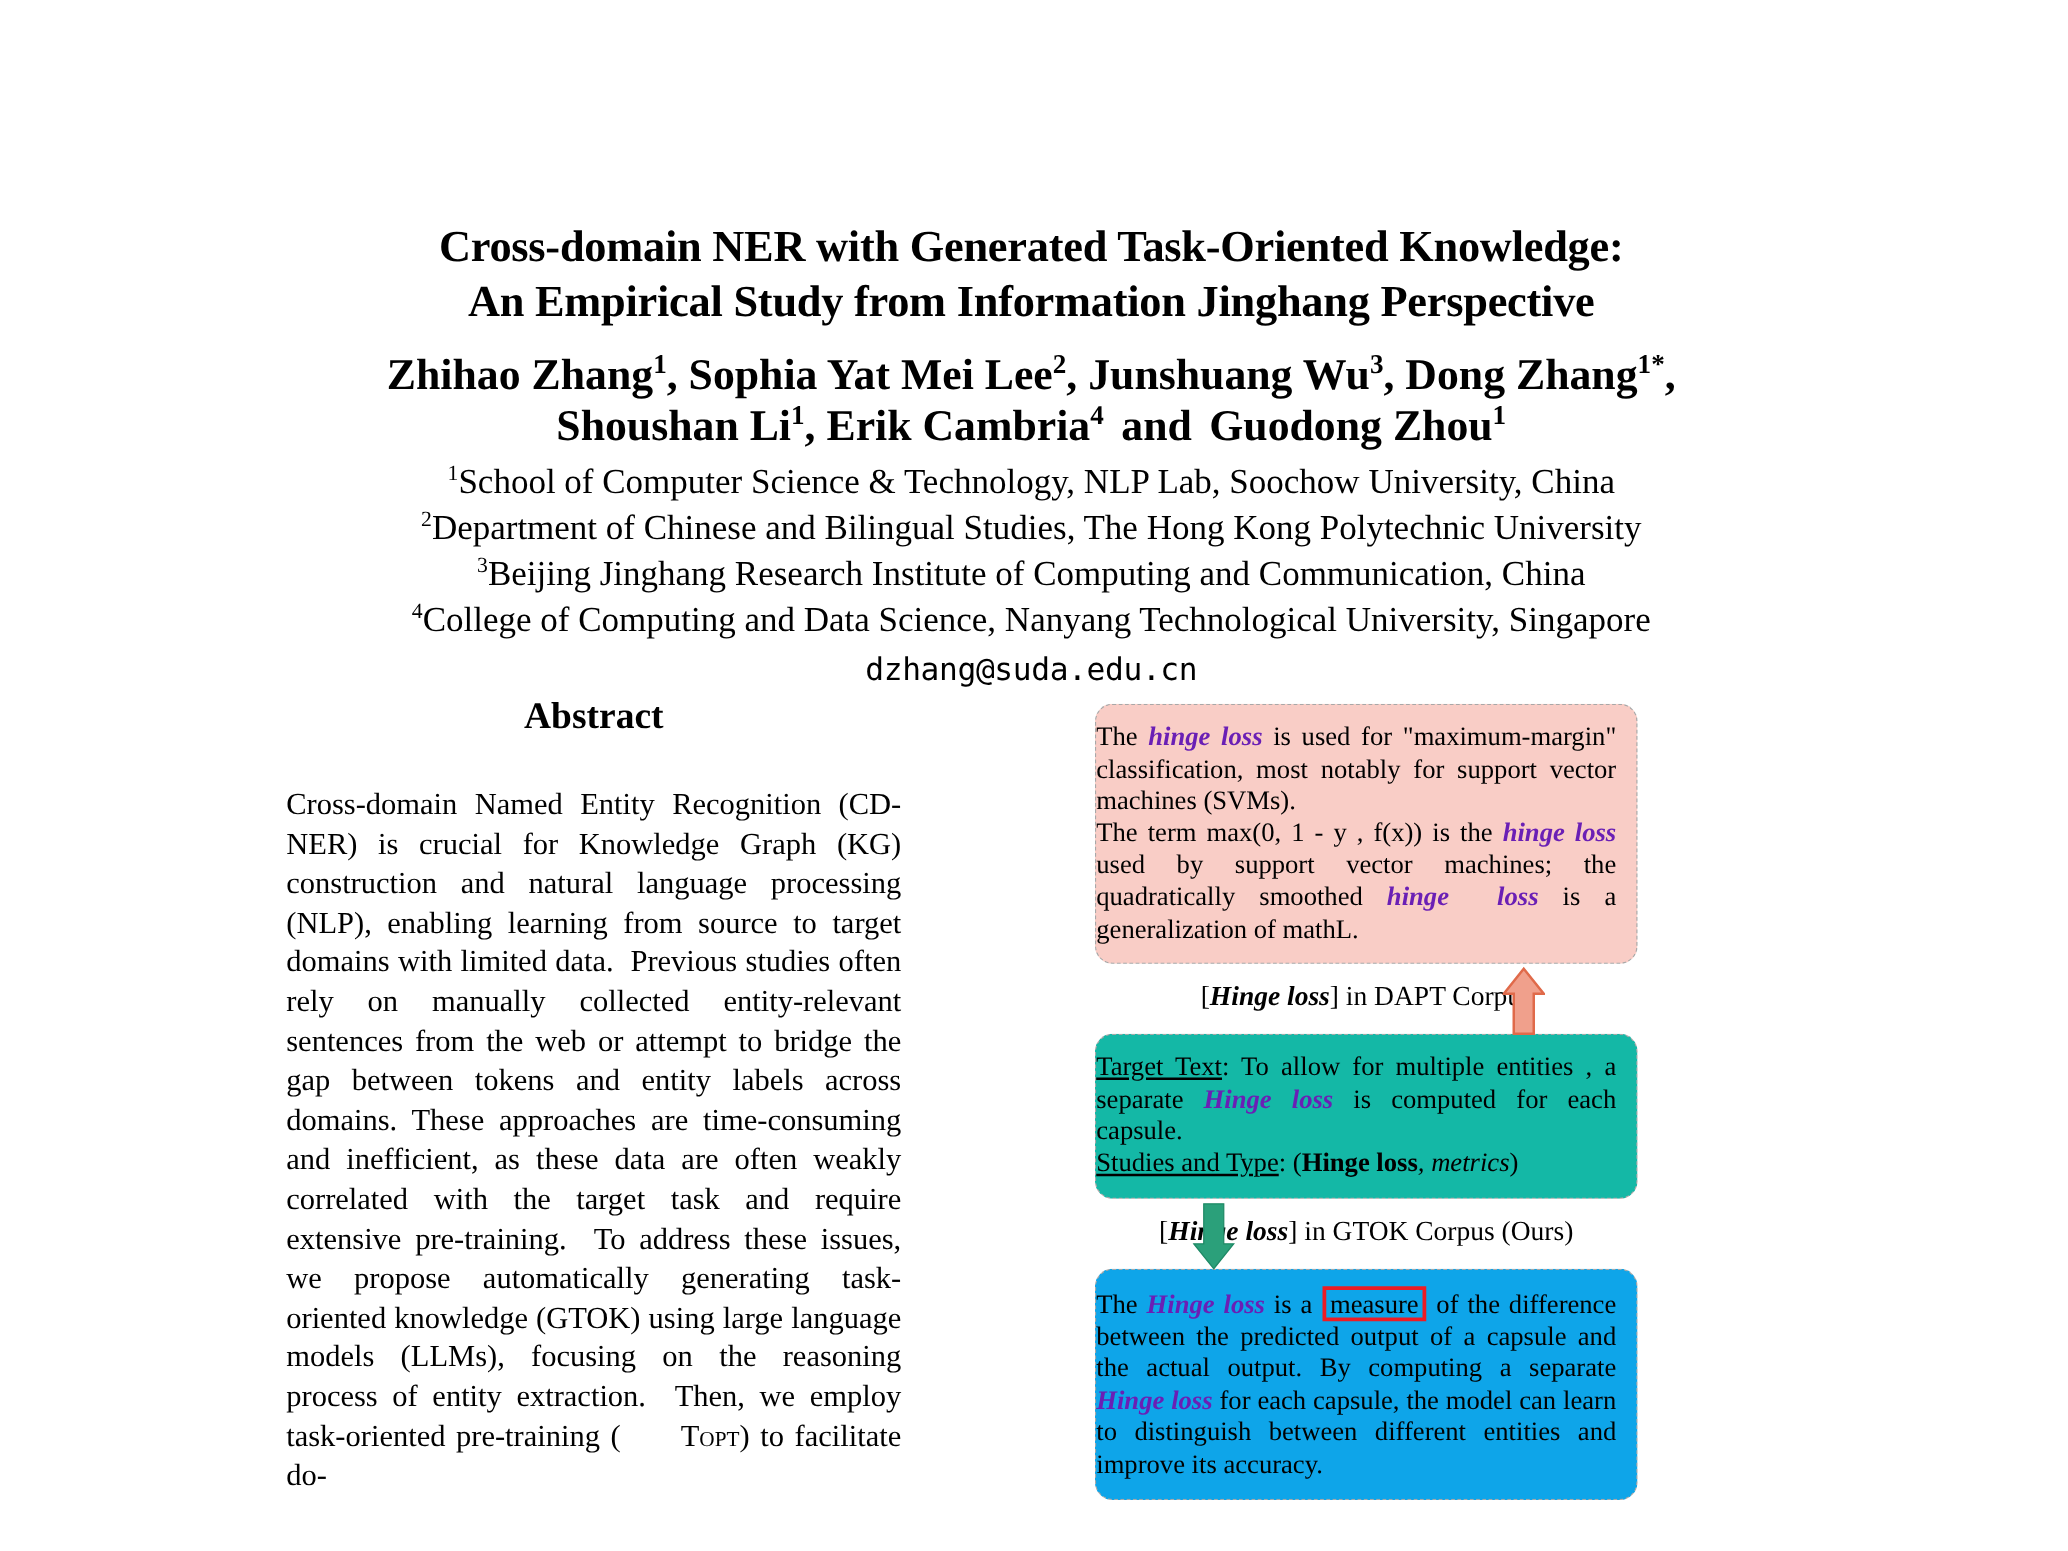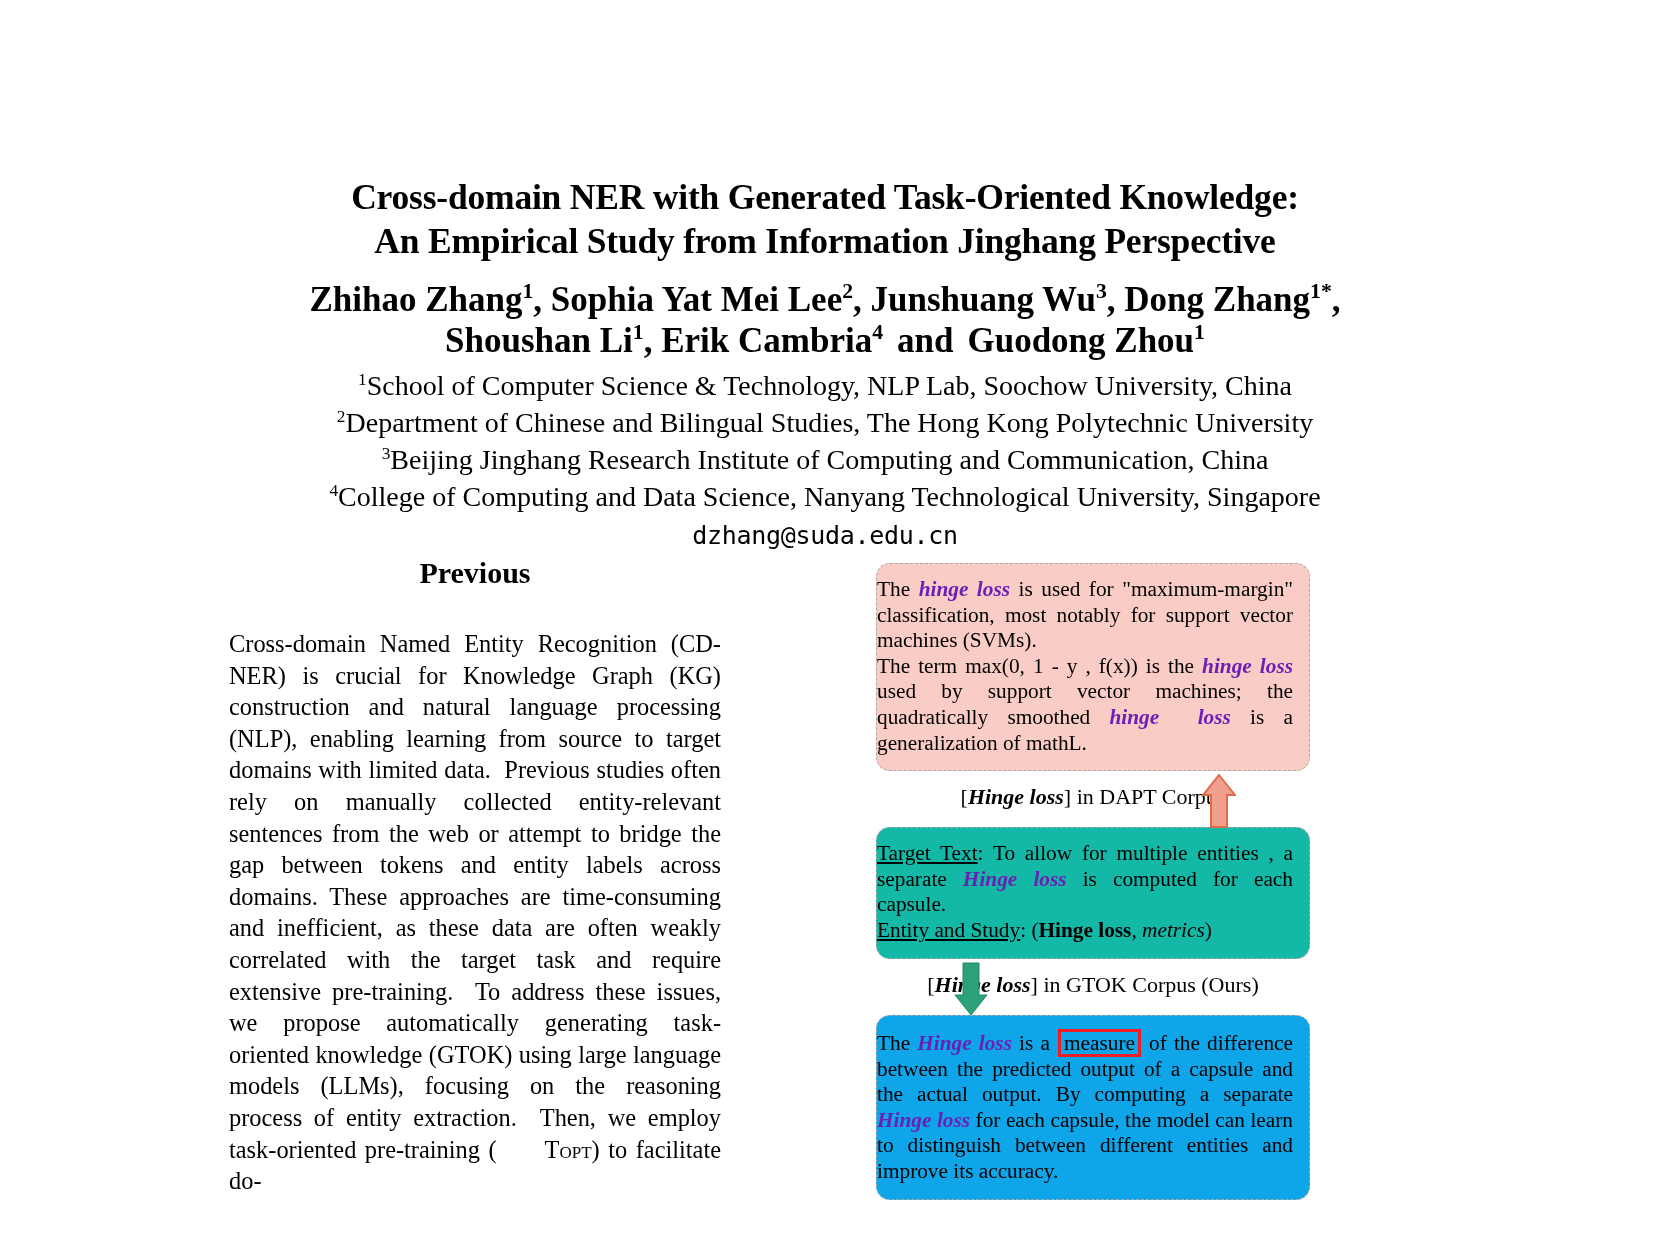--- a/index.html
+++ b/index.html
@@ -180,21 +180,21 @@
       <div><sup>1</sup><span>School of Computer Science &amp; Technology, NLP Lab, Soochow University, China</span></div>
       <div><sup>2</sup><span>Department of Chinese and Bilingual Studies, The Hong Kong Polytechnic University</span></div>
       <div><sup>3</sup><span>Beijing Jinghang Research Institute of Computing and Communication, China</span></div>
       <div><sup>4</sup><span>College of Computing and Data Science, Nanyang Technological University, Singapore</span></div>
     </div>
 
     <div class="email">dzhang@suda.edu.cn</div>
   </div>
 
   <div class="abstract-col">
-    <div class="abstract-heading">Previous</div>
+    <div class="abstract-heading">Abstract</div>
     <div class="abstract-body">
       <span>Cross-domain Named Entity Recognition (CD-NER) is crucial for Knowledge Graph (KG) construction and natural language processing (NLP), enabling learning from source to target domains with limited data.&nbsp; Previous studies often rely on manually collected entity-relevant sentences from the web or attempt to bridge the gap between tokens and entity labels across domains. These approaches are time-consuming and inefficient, as these data are often weakly correlated with the target task and require extensive pre-training.&nbsp; To address these issues, we propose automatically generating task-oriented knowledge (GTOK) using large language models (LLMs), focusing on the reasoning process of entity extraction.&nbsp; Then, we employ task-oriented pre-training (</span><span class="sc">Topt</span><span>) to facilitate do-</span>
     </div>
   </div>
 
   <div class="figure-col">
 
     <div class="kbox pink">
       <p>The <span class="hl-purple">hinge loss</span> is used for "maximum-margin" classification, most notably for support vector machines (SVMs).</p>
       <p>The term max(0, 1 - y , f(x)) is the <span class="hl-purple">hinge loss</span> used by support vector machines; the quadratically smoothed <span class="hl-purple">hinge&nbsp; loss</span> is a generalization of mathL.</p>
@@ -204,21 +204,21 @@
       <div class="caption-text"><span>[</span><b>Hinge loss</b><span>] in DAPT Corpus</span></div>
       <div class="arrow up">
         <svg width="34" height="56" viewBox="0 0 34 56" xmlns="http://www.w3.org/2000/svg">
           <polygon points="17,2 33,22 25,22 25,54 9,54 9,22 1,22" fill="#f0a08c" stroke="#e06a4a" stroke-width="2"></polygon>
         </svg>
       </div>
     </div>
 
     <div class="kbox blue">
       <p><span class="underline-label">Target Text</span><span>: To allow for multiple entities , a separate </span><span class="hl-purple">Hinge loss</span><span> is computed for each capsule.</span></p>
-      <p><span class="underline-label">Entity and Study</span><span>: (</span><b>Hinge loss</b><i>, </i><i>metrics</i><span>)</span></p>
+      <p><span class="underline-label">Studies and Type</span><span>: (</span><b>Hinge loss</b><i>, </i><i>metrics</i><span>)</span></p>
     </div>
 
     <div class="caption-row">
       <div class="caption-text"><span>[</span><b>Hinge loss</b><span>] in GTOK Corpus (Ours)</span></div>
       <div class="arrow down">
         <svg width="34" height="56" viewBox="0 0 34 56" xmlns="http://www.w3.org/2000/svg">
           <polygon points="17,54 33,34 25,34 25,2 9,2 9,34 1,34" fill="#2ba07a" stroke="#1f8a66" stroke-width="1"></polygon>
         </svg>
       </div>
     </div>

